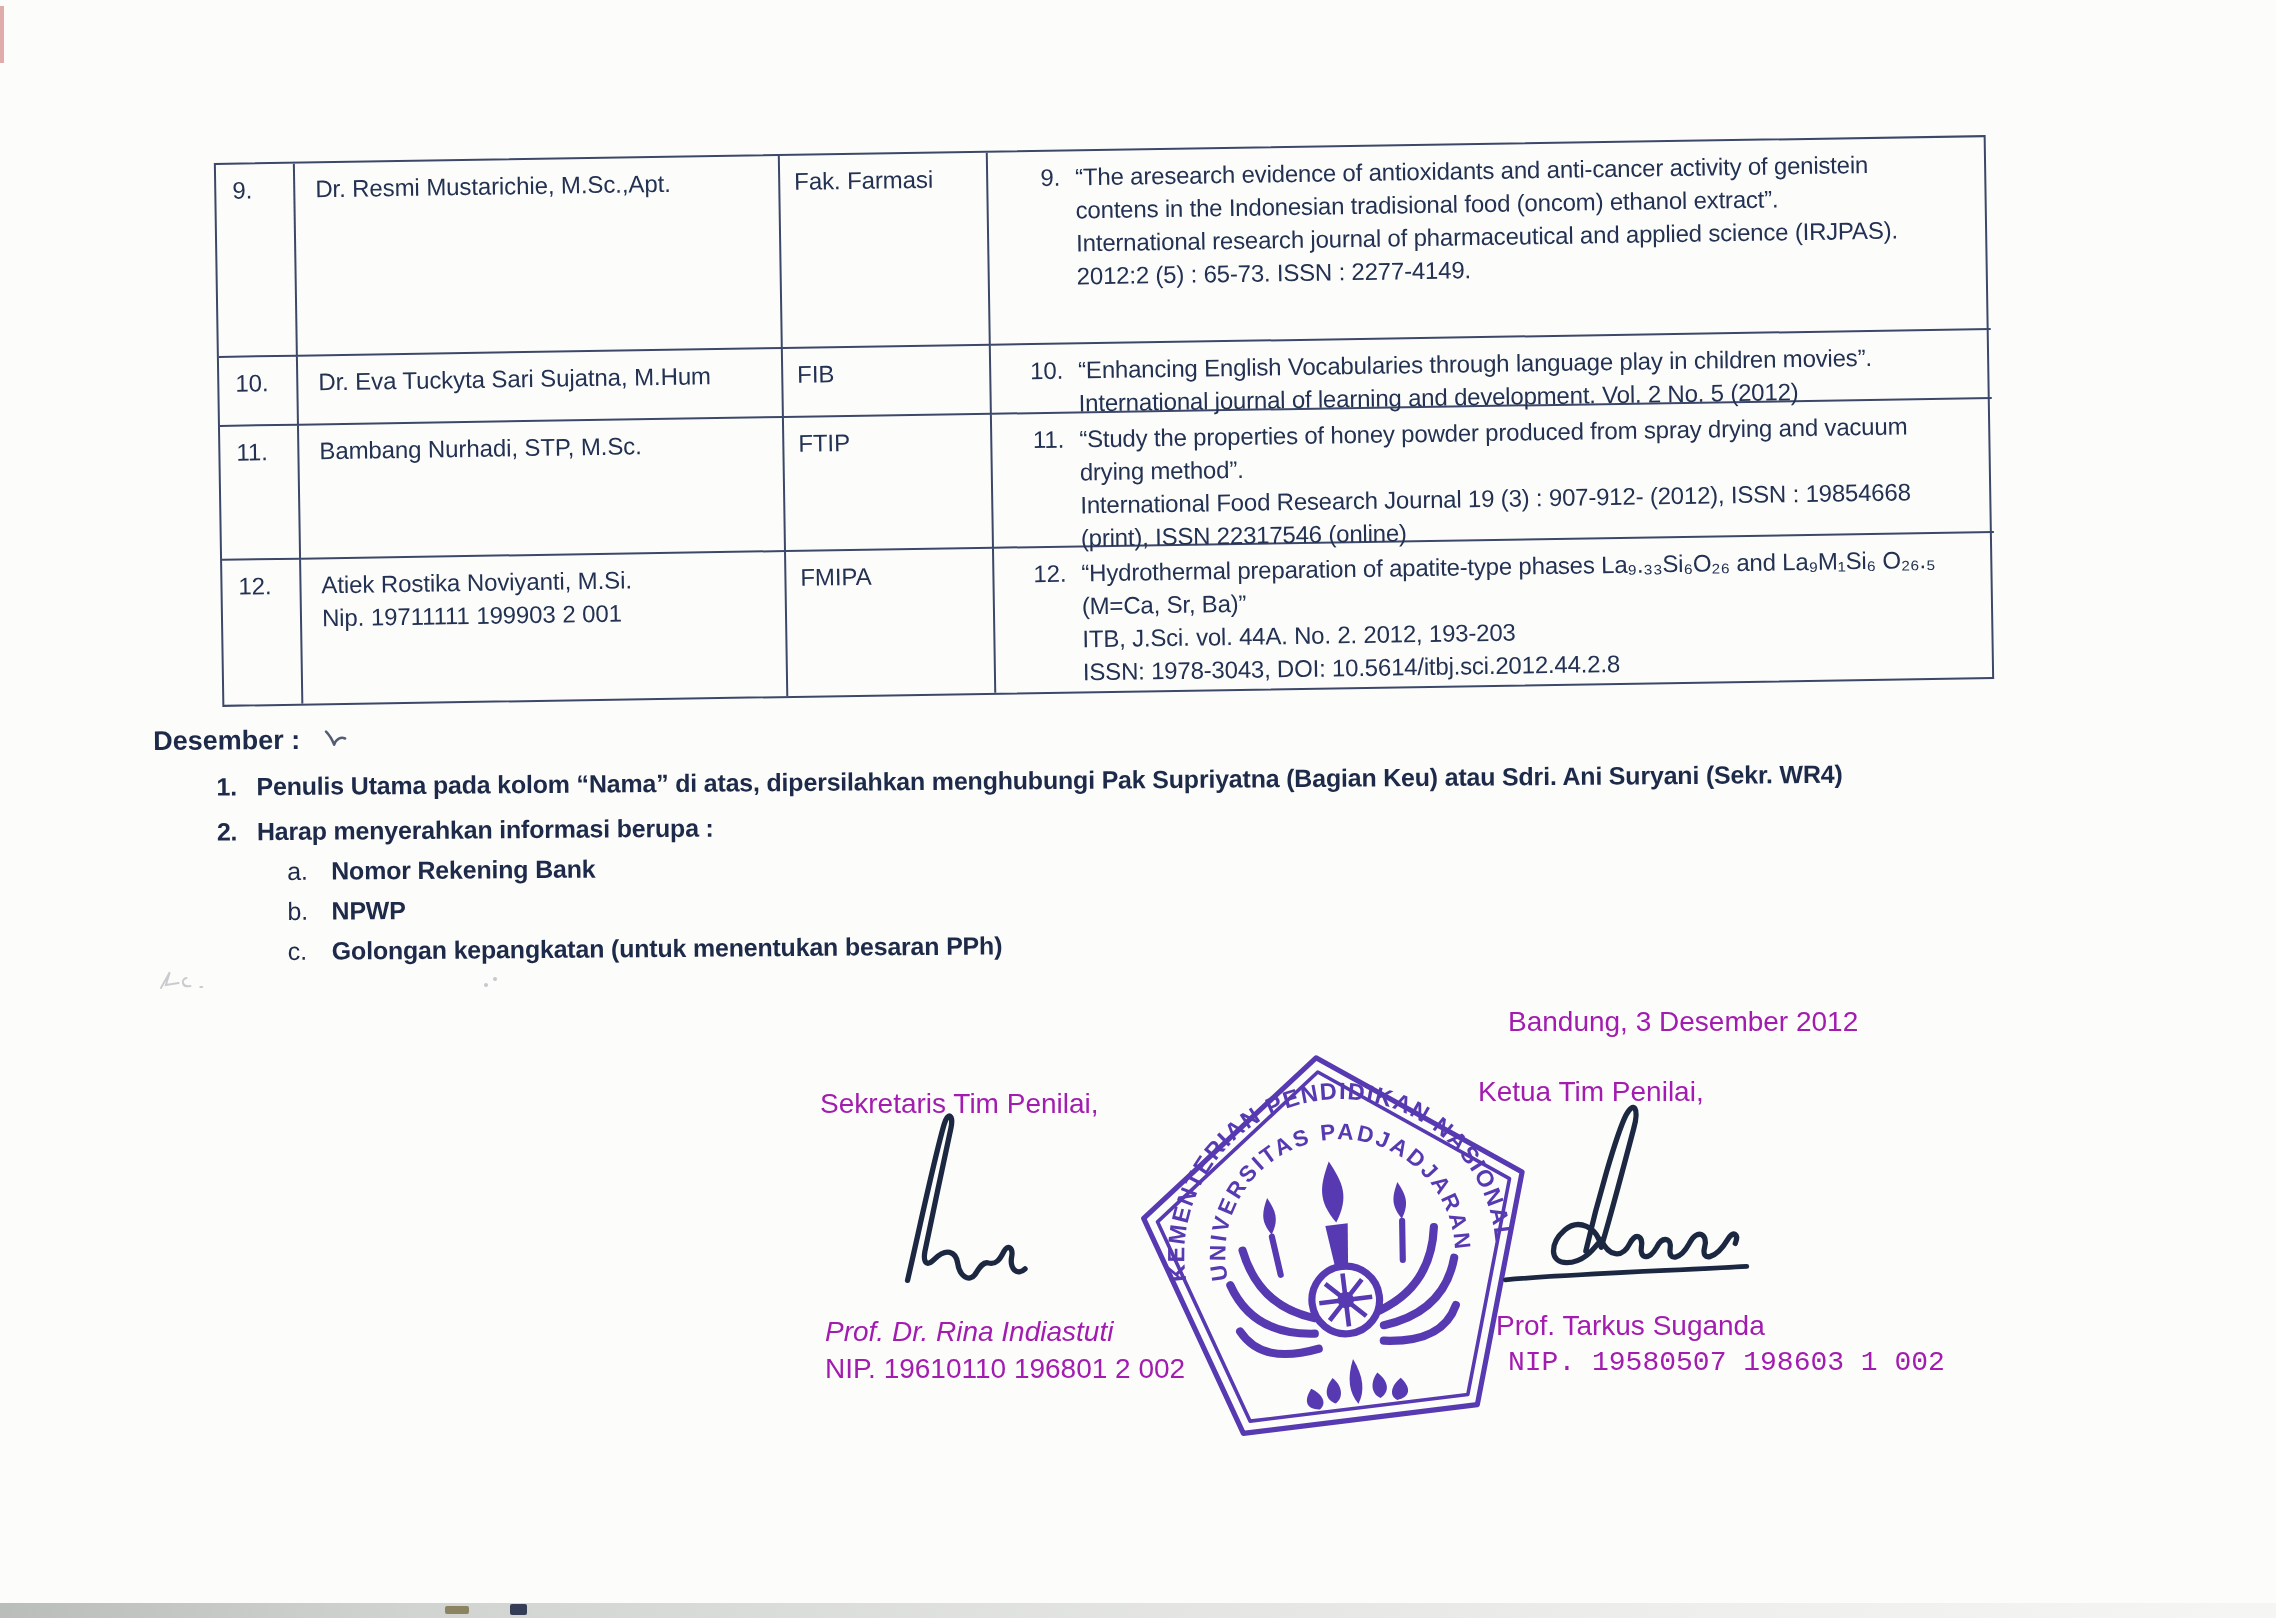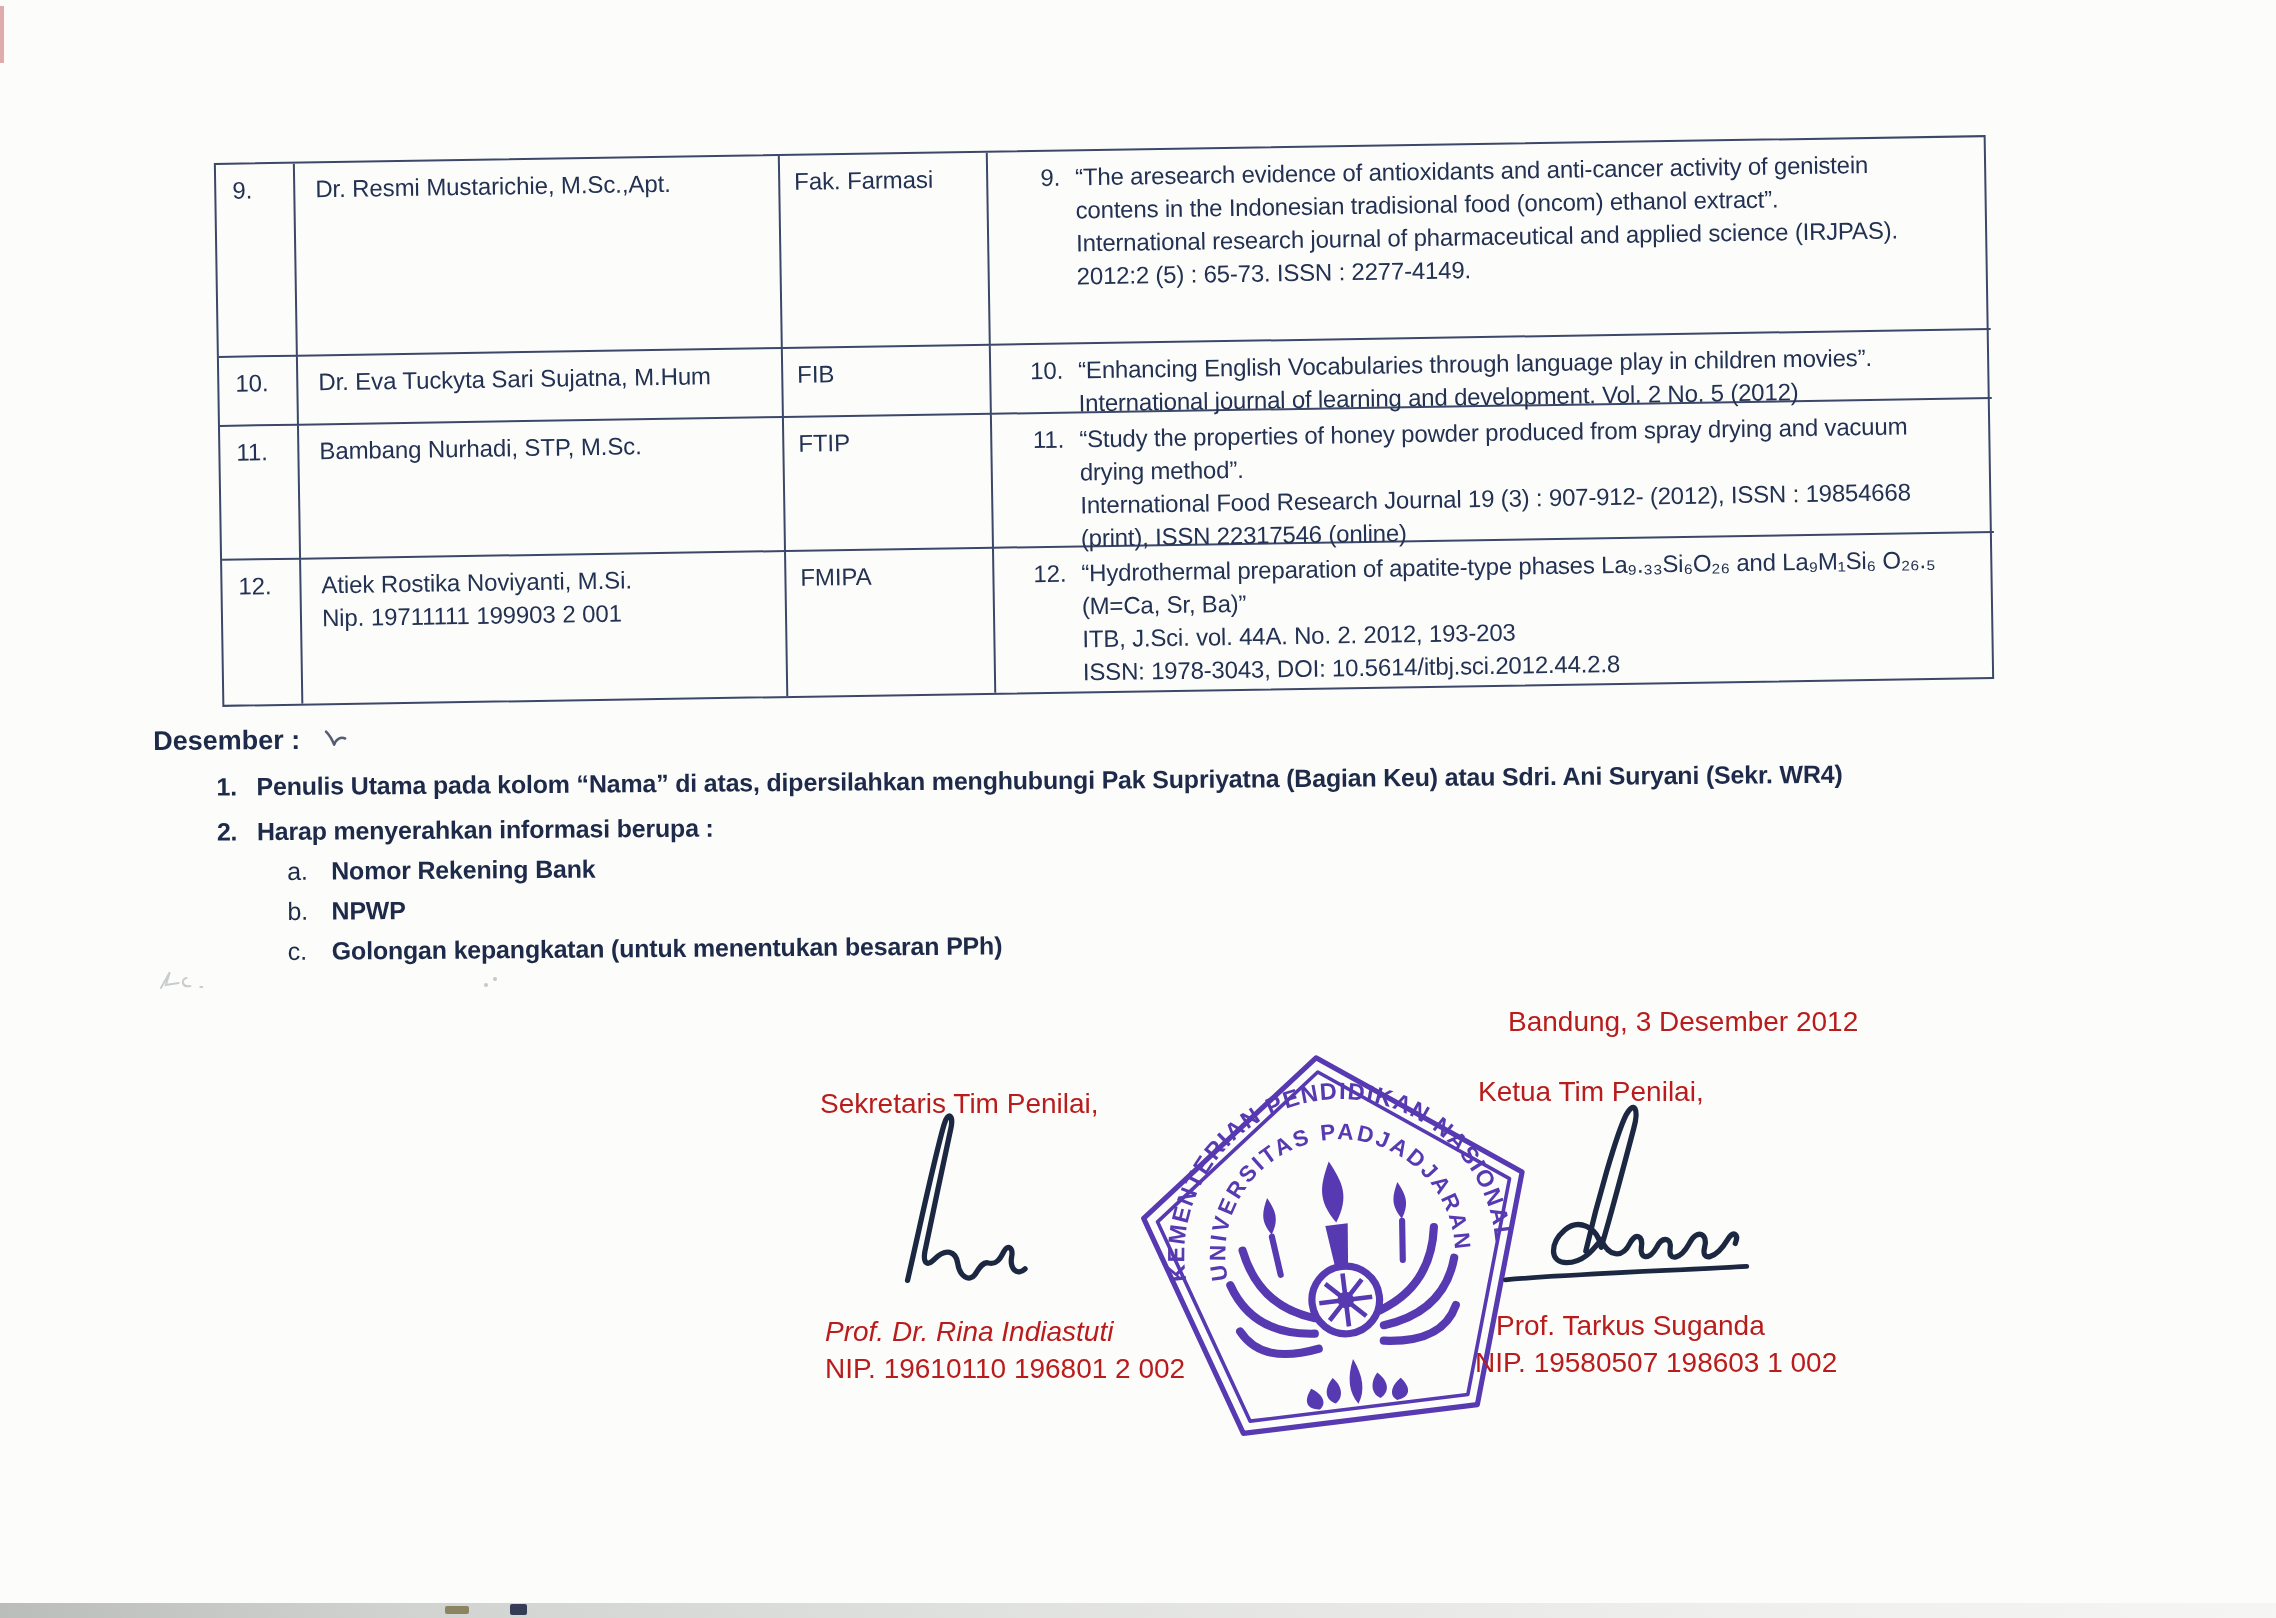--- a/index.html
+++ b/index.html
@@ -27,21 +27,21 @@
   
   .notes{position:absolute;left:153px;top:726px;width:1881px;transform:rotate(-0.45deg);
          transform-origin:0 0;font-weight:700;color:#1d2a49;}
   .note-h{font-size:27px;display:flex;align-items:flex-start;gap:22px;}
   .note-item{display:flex;margin-left:63px;margin-top:15px;font-size:25px;line-height:30px;white-space:nowrap;letter-spacing:-0.2px;}
   .note-item .num{width:40px;flex:0 0 auto;}
   .note-sub{display:flex;margin-left:133px;margin-top:10px;font-size:25px;line-height:30px;white-space:nowrap;letter-spacing:-0.2px;}
   .note-sub .num{width:44px;flex:0 0 auto;font-weight:400;}
 
   
-  .abs{position:absolute;font-size:28px;line-height:36px;color:#b91c1c;white-space:nowrap;}
+  .abs{position:absolute;font-size:28px;line-height:36px;color:#a21caf;white-space:nowrap;}
   .sig-svg{position:absolute;}
   .stamp{position:absolute;left:1134px;top:1040px;width:410px;height:410px;
          transform:rotate(-7deg);opacity:.95;}
 
   
   .edge-pink{position:absolute;left:0;top:6px;width:4px;height:57px;background:#c96a6a;opacity:.55;}
   .bottom-strip{position:absolute;left:0;bottom:0;width:2276px;height:16px;
       background:linear-gradient(to right,#aeb2ae 0%,#c9ccc9 18%,#dcdedc 45%,#ececea 75%,#f4f4f2 100%);
       opacity:.85;}
   .mark-olive{position:absolute;left:445px;top:1606px;width:24px;height:8px;background:#837a55;opacity:.9;border-radius:2px;}
@@ -201,16 +201,16 @@
              C112,134 92,126 78,138 C62,152 62,172 80,172 C98,172 108,158 116,148
              C124,166 138,168 146,152 C152,140 160,144 158,156 C156,168 166,170 174,156
              C180,144 190,146 188,158 C186,170 198,170 208,152 C216,136 228,142 224,156
              C220,172 236,168 248,148 C254,138 260,142 256,152" fill="none" stroke="#1c2842" stroke-width="5.5" stroke-linecap="round" stroke-linejoin="round"></path>
     <path d="M16,190 C80,184 200,180 268,176" fill="none" stroke="#1c2842" stroke-width="5" stroke-linecap="round"></path>
   </svg>
 
   <div class="abs" style="left:825px;top:1314px;font-style:italic;">Prof. Dr. Rina Indiastuti</div>
   <div class="abs" style="left:825px;top:1351px;">NIP. 19610110 196801 2 002</div>
   <div class="abs" style="left:1496px;top:1308px;">Prof. Tarkus Suganda</div>
-  <div class="abs" style="left:1475px;top:1345px;">NIP. 19580507 198603 1 002</div>
+  <div class="abs" style="left:1508px;top:1345px;font-family:Liberation Mono, monospace;">NIP. 19580507 198603 1 002</div>
 
 </div>
 
 
 </body></html>

